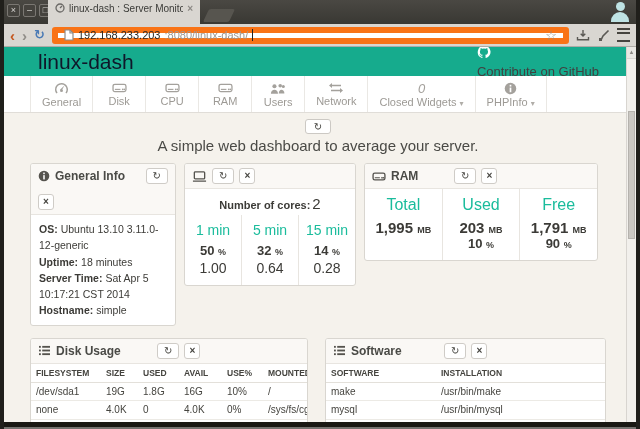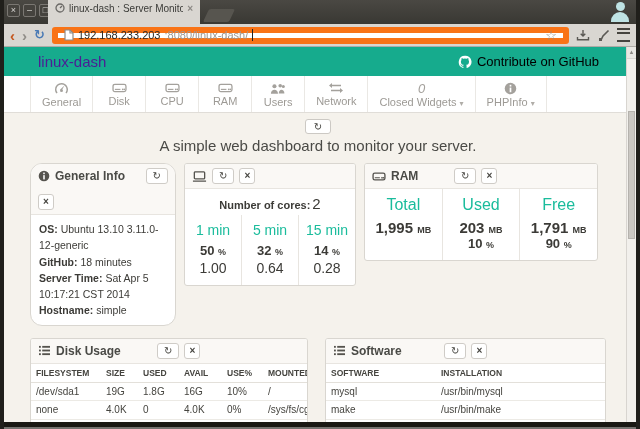--- a/index.html
+++ b/index.html
@@ -31,22 +31,22 @@
   .url-host{color:#2b2b28;}
   .url-rest{color:#9b9893;}
   .caret-bar{width:1px;height:12px;background:#222;}
   .url-star{margin-left:auto;color:#8f8c87;font-size:13px;line-height:13px;}
   .menu-icon{display:inline-block;width:13px;height:10px;border-top:2px solid #46443f;
     border-bottom:2px solid #46443f;position:relative;}
   .menu-icon:before{content:"";position:absolute;left:0;right:0;top:2px;height:2px;background:#46443f;}
   
   .viewport{position:relative;height:375px;overflow:hidden;}
   .brandbar{height:29px;background:#16ab8d;display:flex;align-items:center;padding:0 37px 0 34px;}
-  .brand{color:#4c1d95;font-size:15px;}
-  .gh{margin-left:auto;display:flex;align-items:flex-end;gap:5px;color:#000000;font-size:13px;cursor:pointer;}
+  .brand{color:#0f172a;font-size:21px;}
+  .gh{margin-left:auto;display:flex;align-items:flex-start;gap:5px;color:#404040;font-size:13px;cursor:pointer;flex-direction:column;}
   .navbar{height:37px;background:#fff;border-bottom:1px solid #e0ddd8;display:flex;padding-left:26px;box-sizing:border-box;}
   .nav-item{border-right:1px solid #eae8e4;padding:3px 11px 2px;display:flex;flex-direction:column;
     align-items:center;justify-content:center;gap:1px;color:#9d9a95;font-size:11px;cursor:pointer;min-width:30px;}
   .nav-item:first-child{border-left:1px solid #eae8e4;}
   .nav-zero{font-style:italic;font-size:13px;line-height:13px;color:#a4a19c;}
   .nav-caret{color:#b0ada8;font-size:8px;}
   .nav-lbl{white-space:nowrap;}
   .content{padding:5px 30px 0 26px;}
   .refresh-top{display:block;margin:1px auto 0;background:#fff;border:1px solid #ccc9c4;border-radius:3px;
     padding:1px 8px;font-size:10px;color:#45443f;cursor:pointer;}
@@ -55,21 +55,21 @@
   .row1{display:flex;gap:8px;align-items:flex-start;}
   .row2{display:flex;gap:17px;margin-top:12px;align-items:flex-start;}
   .widget{background:#fff;border:1px solid #d9d6d0;border-radius:3px;overflow:hidden;box-sizing:border-box;}
   .whead{background:#faf8f5;border-bottom:1px solid #e8e5e0;padding:4px 7px;display:flex;flex-wrap:wrap;
     align-items:center;gap:5px;font-size:12px;font-weight:bold;color:#4a4a46;}
   .wtitle-flex{flex:1;}
   .wbtn{background:#fff;border:1px solid #cfccc7;border-radius:3px;font-size:10px;color:#45443f;
     padding:0 6px;line-height:14px;cursor:pointer;}
   .wbtn.close{padding:0 4px;font-weight:bold;}
   .wbreak{flex-basis:100%;height:0;}
-  .w-gi{width:146px;border-radius:12px;}
+  .w-gi{width:146px;}
   .w-la{width:172px;}
   .w-ram{width:234px;}
   .w-disk{width:278px;}
   .w-soft{flex:1;}
   .t-ram{width:58px;} .t-disk{width:96px;} .t-soft{width:88px;}
   .gi-body{padding:6px 8px;font-size:10.5px;line-height:1.55;color:#3c3b37;}
   .gi-line b{margin-right:3px;}
   .cores{text-align:center;font-size:11px;font-weight:bold;color:#3c3b37;padding:6px 0 3px;}
   .cores .n{font-size:15px;font-weight:normal;margin-left:2px;}
   .cols{display:flex;text-align:center;}
@@ -246,41 +246,41 @@
               <rect x="6.1" y="6" width="1.8" height="5" fill="#fff"></rect>
               <rect x="6.1" y="3" width="1.8" height="1.9" fill="#fff"></rect>
             </svg>
           </span>
         <span class="nav-lbl"><span>PHPInfo</span> <span class="nav-caret">▾</span></span>
       </div>
     </div>
 
     <div class="content">
       <button class="refresh-top">↻</button>
-      <div class="tagline">A simple web dashboard to monitor your server.</div>
+      <div class="tagline">A simple web dashboard to average your server.</div>
 
       <div class="row1">
 
         <div class="widget w-gi">
           <div class="whead">
             <span class="ic">
                 <svg width="12" height="12" viewBox="0 0 14 14">
                   <circle cx="7" cy="7" r="6.2" fill="#55534e"></circle>
                   <rect x="6.1" y="6" width="1.8" height="5" fill="#fff"></rect>
                   <rect x="6.1" y="3" width="1.8" height="1.9" fill="#fff"></rect>
                 </svg>
               </span>
             <span class="wtitle-flex">General Info</span>
             <button class="wbtn">↻</button>
             <span class="wbreak"></span>
             <button class="wbtn close">×</button>
           </div>
           <div class="gi-body">
             <div class="gi-line"><b>OS:</b><span>Ubuntu 13.10 3.11.0-12-generic</span></div>
-            <div class="gi-line"><b>GitHub:</b><span>18 minutes</span></div>
+            <div class="gi-line"><b>Uptime:</b><span>18 minutes</span></div>
             <div class="gi-line"><b>Server Time:</b><span>Sat Apr 5 10:17:21 CST 2014</span></div>
             <div class="gi-line"><b>Hostname:</b><span>simple</span></div>
           </div>
         </div>
 
         <div class="widget w-la">
           <div class="whead">
             <span class="ic">
                 <svg width="15" height="13" viewBox="0 0 16 13">
                   <rect x="2.5" y="1.5" width="11" height="7.5" rx="1" fill="none" stroke="#55534e" stroke-width="1.4"></rect>
@@ -426,26 +426,26 @@
           </div>
           <table>
             <thead>
                 <tr>
               <th class="c-sw">SOFTWARE</th>
               <th>INSTALLATION</th>
             </tr>
               </thead>
             <tbody>
               <tr>
+                  <td>make</td>
+                  <td>/usr/bin/make</td>
+                </tr>
+              <tr>
                   <td>mysql</td>
                   <td>/usr/bin/mysql</td>
-                </tr>
-              <tr>
-                  <td>make</td>
-                  <td>/usr/bin/make</td>
                 </tr>
               <tr>
                   <td>openssl</td>
                   <td>/usr/bin/openssl</td>
                 </tr>
 
             </tbody>
           </table>
         </div>
       </div>

